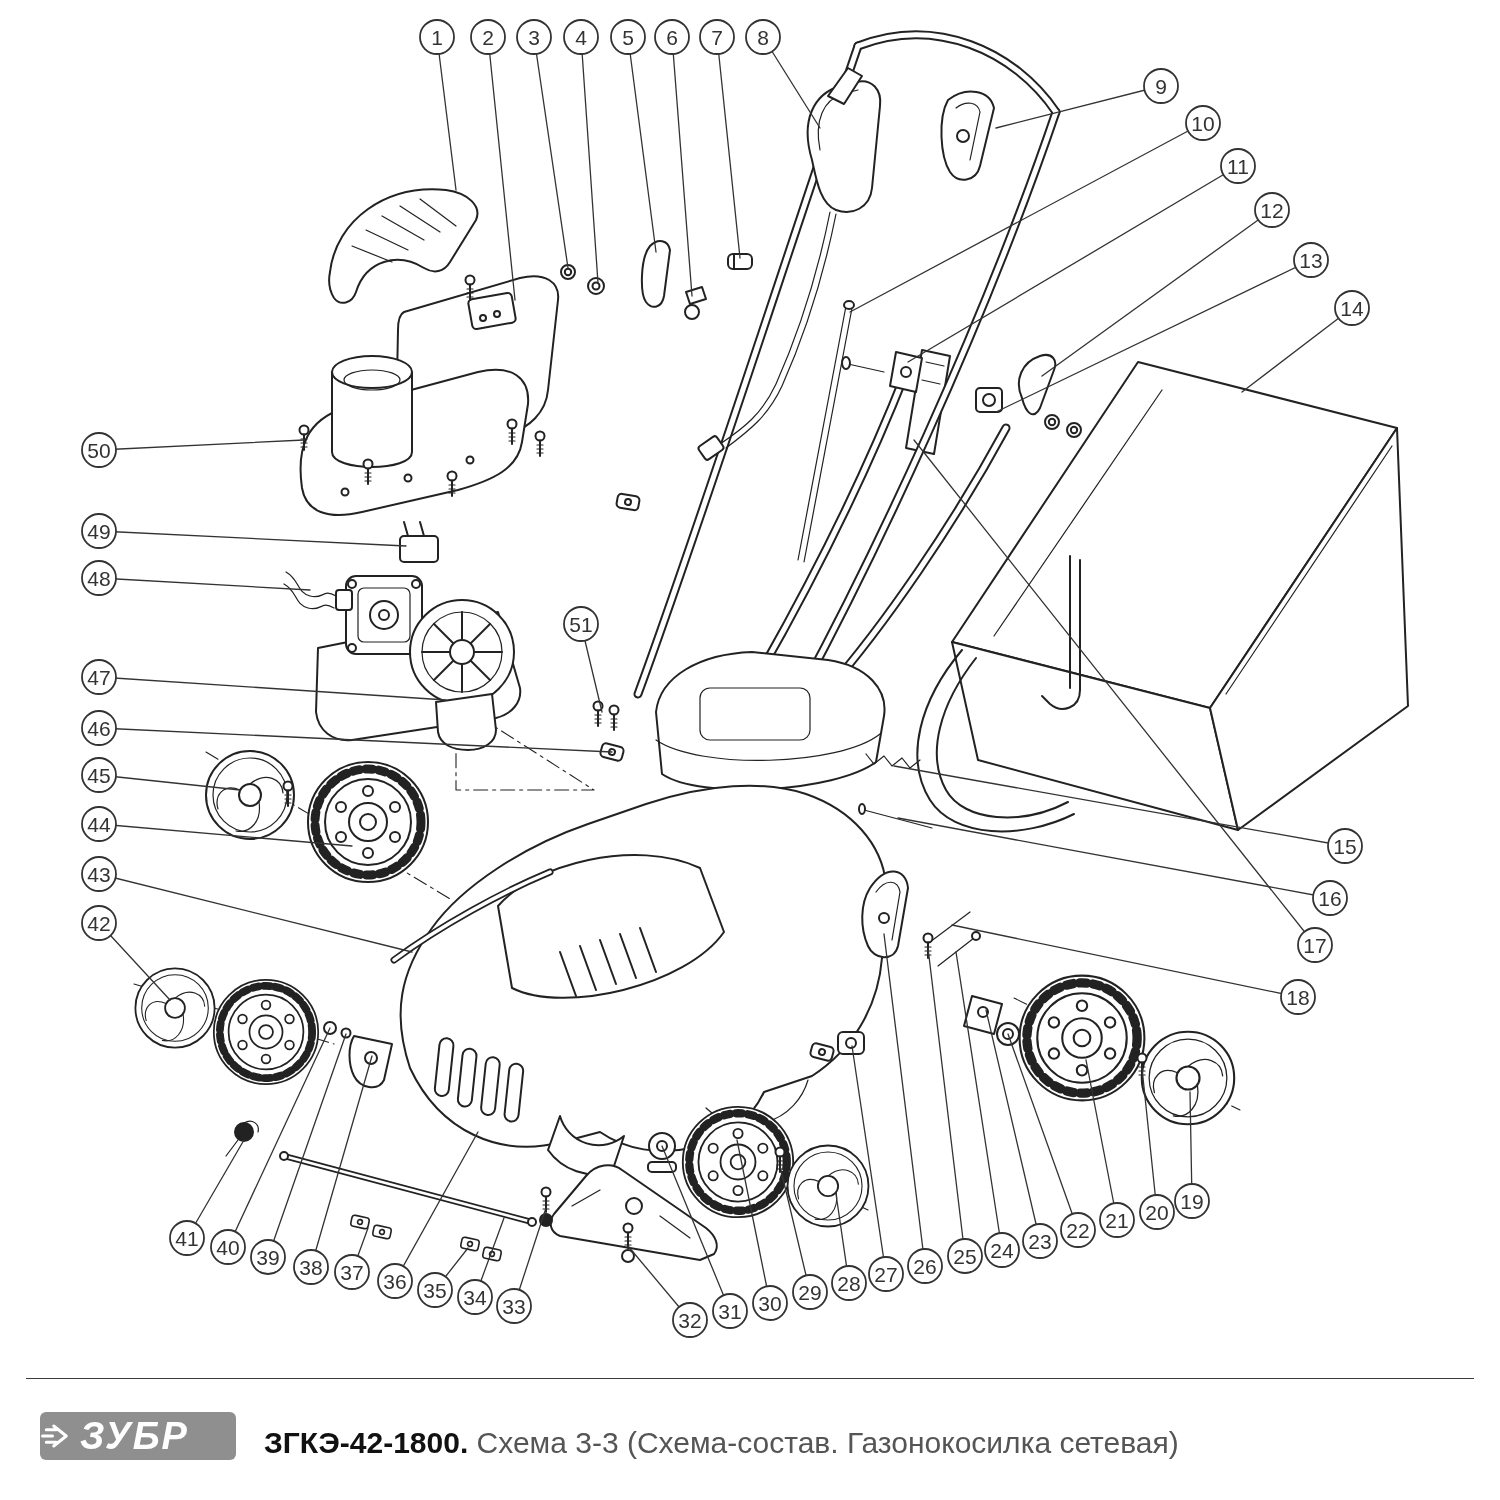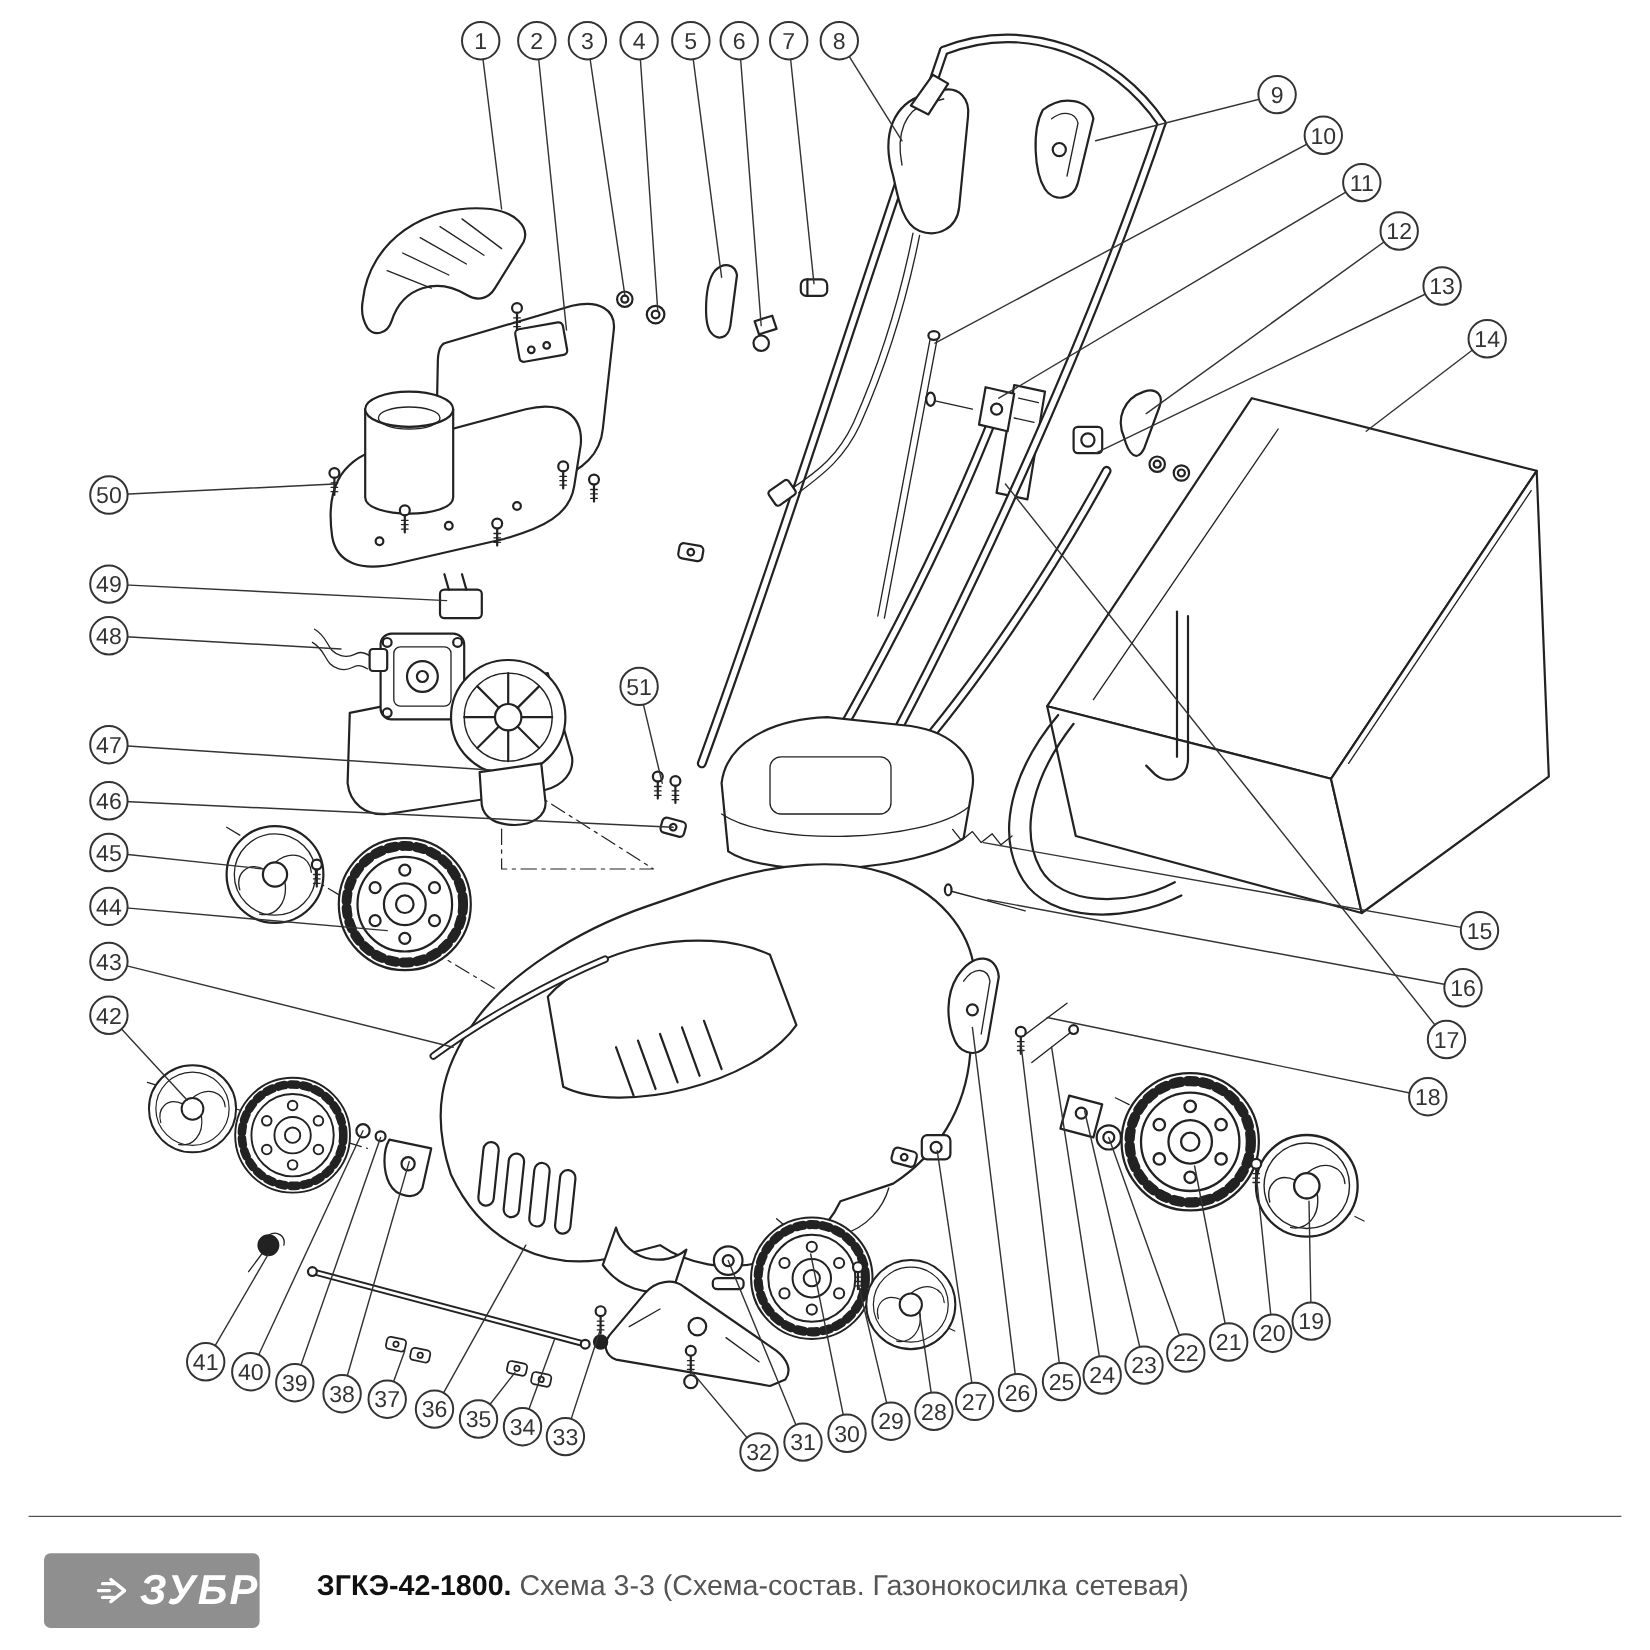--- a/index.html
+++ b/index.html
@@ -21,25 +21,25 @@
   #diagram .tube-core{stroke:#ffffff;stroke-width:5}
   #diagram .tread{stroke-width:9;stroke-dasharray:7 6}
   #diagram .axis{stroke-width:1.1;stroke-dasharray:14 5 3 5}
   #diagram .leader{stroke:var(--callout);stroke-width:1.3;fill:none}
   #diagram .bubble{fill:#ffffff;stroke:var(--callout);stroke-width:1.8}
   #diagram .bubble-num{fill:var(--callout);stroke:none;font-size:21px;text-anchor:middle;
     font-family:"Liberation Sans",sans-serif}
   
   .footer{position:absolute;left:0;top:1378px;width:1500px;height:122px}
   .rule{border-top:1.5px solid #3c3c3c;margin:0 26px}
-  .brandplate{position:absolute;left:40px;top:34px;width:196px;height:68px;
+  .brandplate{position:absolute;left:40px;top:34px;width:196px;height:48px;
     background:var(--logo-bg);border-radius:6px;display:flex;align-items:center;
-    justify-content:flex-end;gap:10px}
+    justify-content:flex-start;gap:10px}
   .brandtext{color:#ffffff;font-weight:bold;font-style:italic;font-size:38px;letter-spacing:2px}
-  .titleline{position:absolute;left:288px;top:48px;font-size:26px;white-space:nowrap}
+  .titleline{position:absolute;left:264px;top:48px;font-size:30px;white-space:nowrap}
   .model{font-weight:bold;color:var(--model-color)}
   .subtitle{color:var(--subtitle-color)}
 </style>
 </head>
 <body>
 
 <svg id="diagram" width="1500" height="1500" viewBox="0 0 1500 1500">
   <defs>
     <g id="screw">
       <circle cx="0" cy="0" r="4.5" class="fill-white"></circle>

